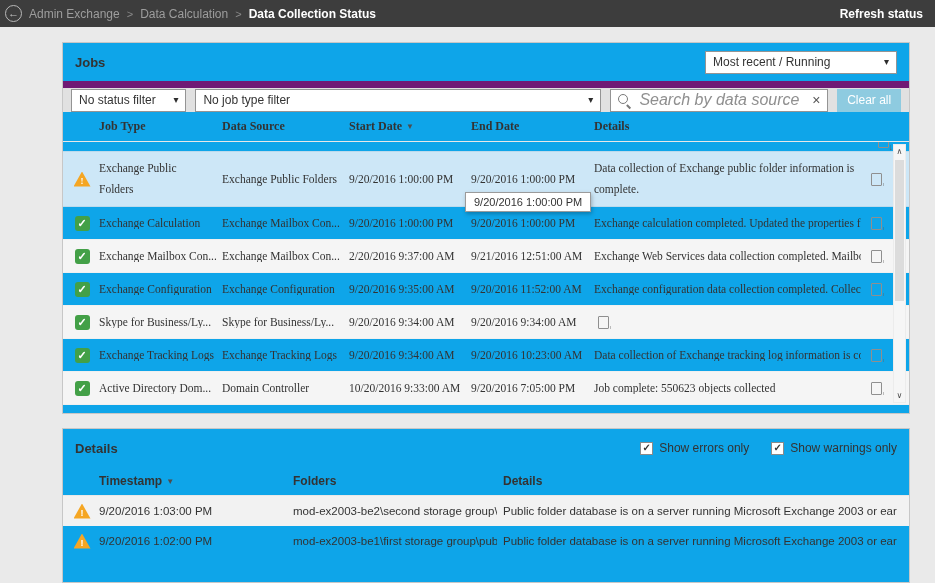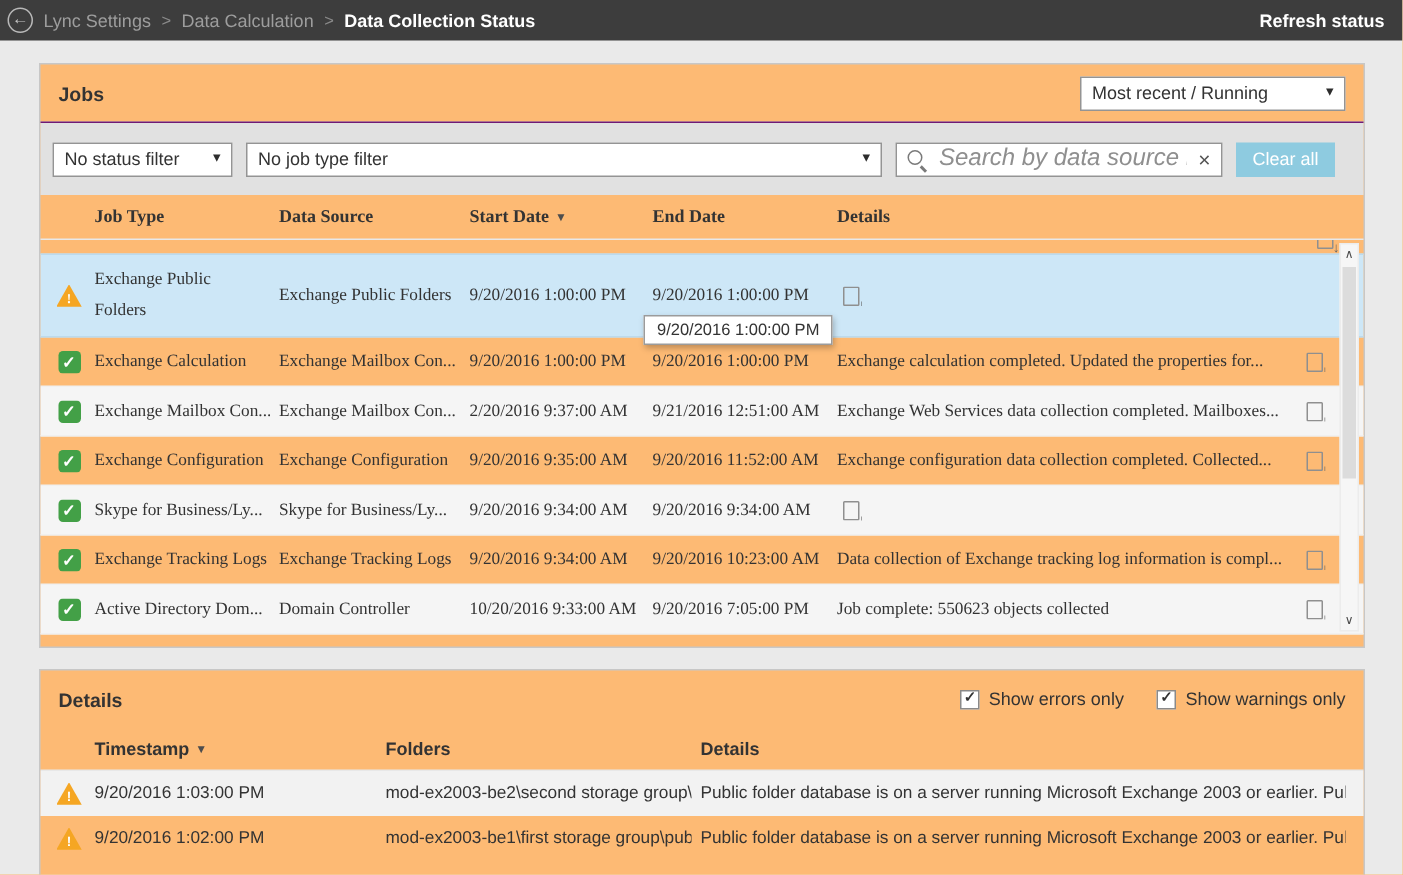--- a/index.html
+++ b/index.html
@@ -13,31 +13,31 @@
   
   .topbar { height: 27px; background: #3d3d3d; display: flex; align-items: center; gap: 7px; padding: 0 12px 0 5px; }
   .back-icon { width: 17px; height: 17px; border: 1px solid #b9b9b9; border-radius: 50%; color: #c6c6c6;
     font-size: 11px; line-height: 15px; text-align: center; flex: none; cursor: pointer; }
   .crumb { color: #9d9d9d; }
   .crumb.current { color: #fff; font-weight: bold; }
   .sep { color: #8a8a8a; font-size: 11px; }
   .refresh { margin-left: auto; color: #fff; font-weight: bold; cursor: pointer; }
 
   main { padding: 15px 25px 0 26px; }
-  .panel { background: #fdba74; border: 1px solid #c7c7c7; }
+  .panel { background: #0ea5e9; border: 1px solid #c7c7c7; margin-left: 36px; }
   .panel-header { height: 38px; display: flex; align-items: center; justify-content: space-between; padding: 0 12px; }
   .panel-title { font-size: 13px; font-weight: bold; }
 
   
   .select { height: 23px; background: #fff; border: 1px solid #949494; display: flex; align-items: center;
     justify-content: space-between; gap: 6px; padding: 0 7px; cursor: pointer; }
   .select > span { white-space: nowrap; overflow: hidden; }
   .chev { font-size: 10px; color: #2d2d2d; line-height: 1; }
-  .sort-select { width: 177px; }
-  .filter-bar { height: 49px; background: #e1e1e1; border-top: 1px solid #701a75; display: flex; align-items: center; gap: 9px; padding: 0 8px; }
+  .sort-select { width: 192px; }
+  .filter-bar { height: 31px; background: #e1e1e1; border-top: 7px solid #701a75; display: flex; align-items: center; gap: 9px; padding: 0 8px; }
   .f-status { width: 120px; }
   .f-jobtype { width: 424px; }
   .searchbox { width: 218px; height: 23px; background: #fff; border: 1px solid #949494; display: flex; align-items: center; gap: 6px; padding: 0 7px; }
   .mag { position: relative; width: 13px; height: 13px; flex: none; }
   .mag::before { content: ""; position: absolute; left: 0; top: 0; width: 8px; height: 8px; border: 1.5px solid #7a7a7a; border-radius: 50%; }
   .mag::after { content: ""; position: absolute; left: 9px; top: 10px; width: 5px; height: 1.5px; background: #7a7a7a;
     transform: rotate(45deg); transform-origin: left center; }
   .searchbox input { flex: 1; min-width: 0; border: none; outline: none; background: transparent; font-size: 16px; font-family: inherit; }
   .searchbox input::placeholder { font-style: italic; color: #8f8f8f; }
   .search-clear { font-size: 14px; color: #555; line-height: 1; cursor: pointer; }
@@ -100,21 +100,21 @@
   .dc.tg { width: 210px; flex: none; }
   .dc.dd { flex: 1; }
   .d-row { height: 30px; }
   .d-row.stripe { background: #f2f2f2; }
 </style>
 </head>
 <body>
 
 <header class="topbar">
   <span class="back-icon"><i>←</i></span>
-  <span class="crumb link">Lync Settings</span>
+  <span class="crumb link">Admin Exchange</span>
   <span class="sep">&gt;</span>
   <span class="crumb link">Data Calculation</span>
   <span class="sep">&gt;</span>
   <span class="crumb current">Data Collection Status</span>
   <span class="refresh">Refresh status</span>
 </header>
 
 <main>
 
   <section class="panel">
@@ -164,20 +164,21 @@
       <div class="trow selected">
         <span class="c ic">
             <span class="w-icon">
               <i>!</i>
             </span>
           </span>
         <span class="c jt wrap">Exchange Public Folders</span>
         <span class="c ds wrap">Exchange Public Folders</span>
         <span class="c sd">9/20/2016 1:00:00 PM</span>
         <span class="c ed">9/20/2016 1:00:00 PM</span>
+        <span class="c dt wrap">Data collection of Exchange public folder information is complete.</span>
         <span class="c cp">
             <span class="copy-icon"></span>
           </span>
       </div>
 
       <div class="trow">
         <span class="c ic">
             <span class="ok-icon">
               <i>✓</i>
             </span>

